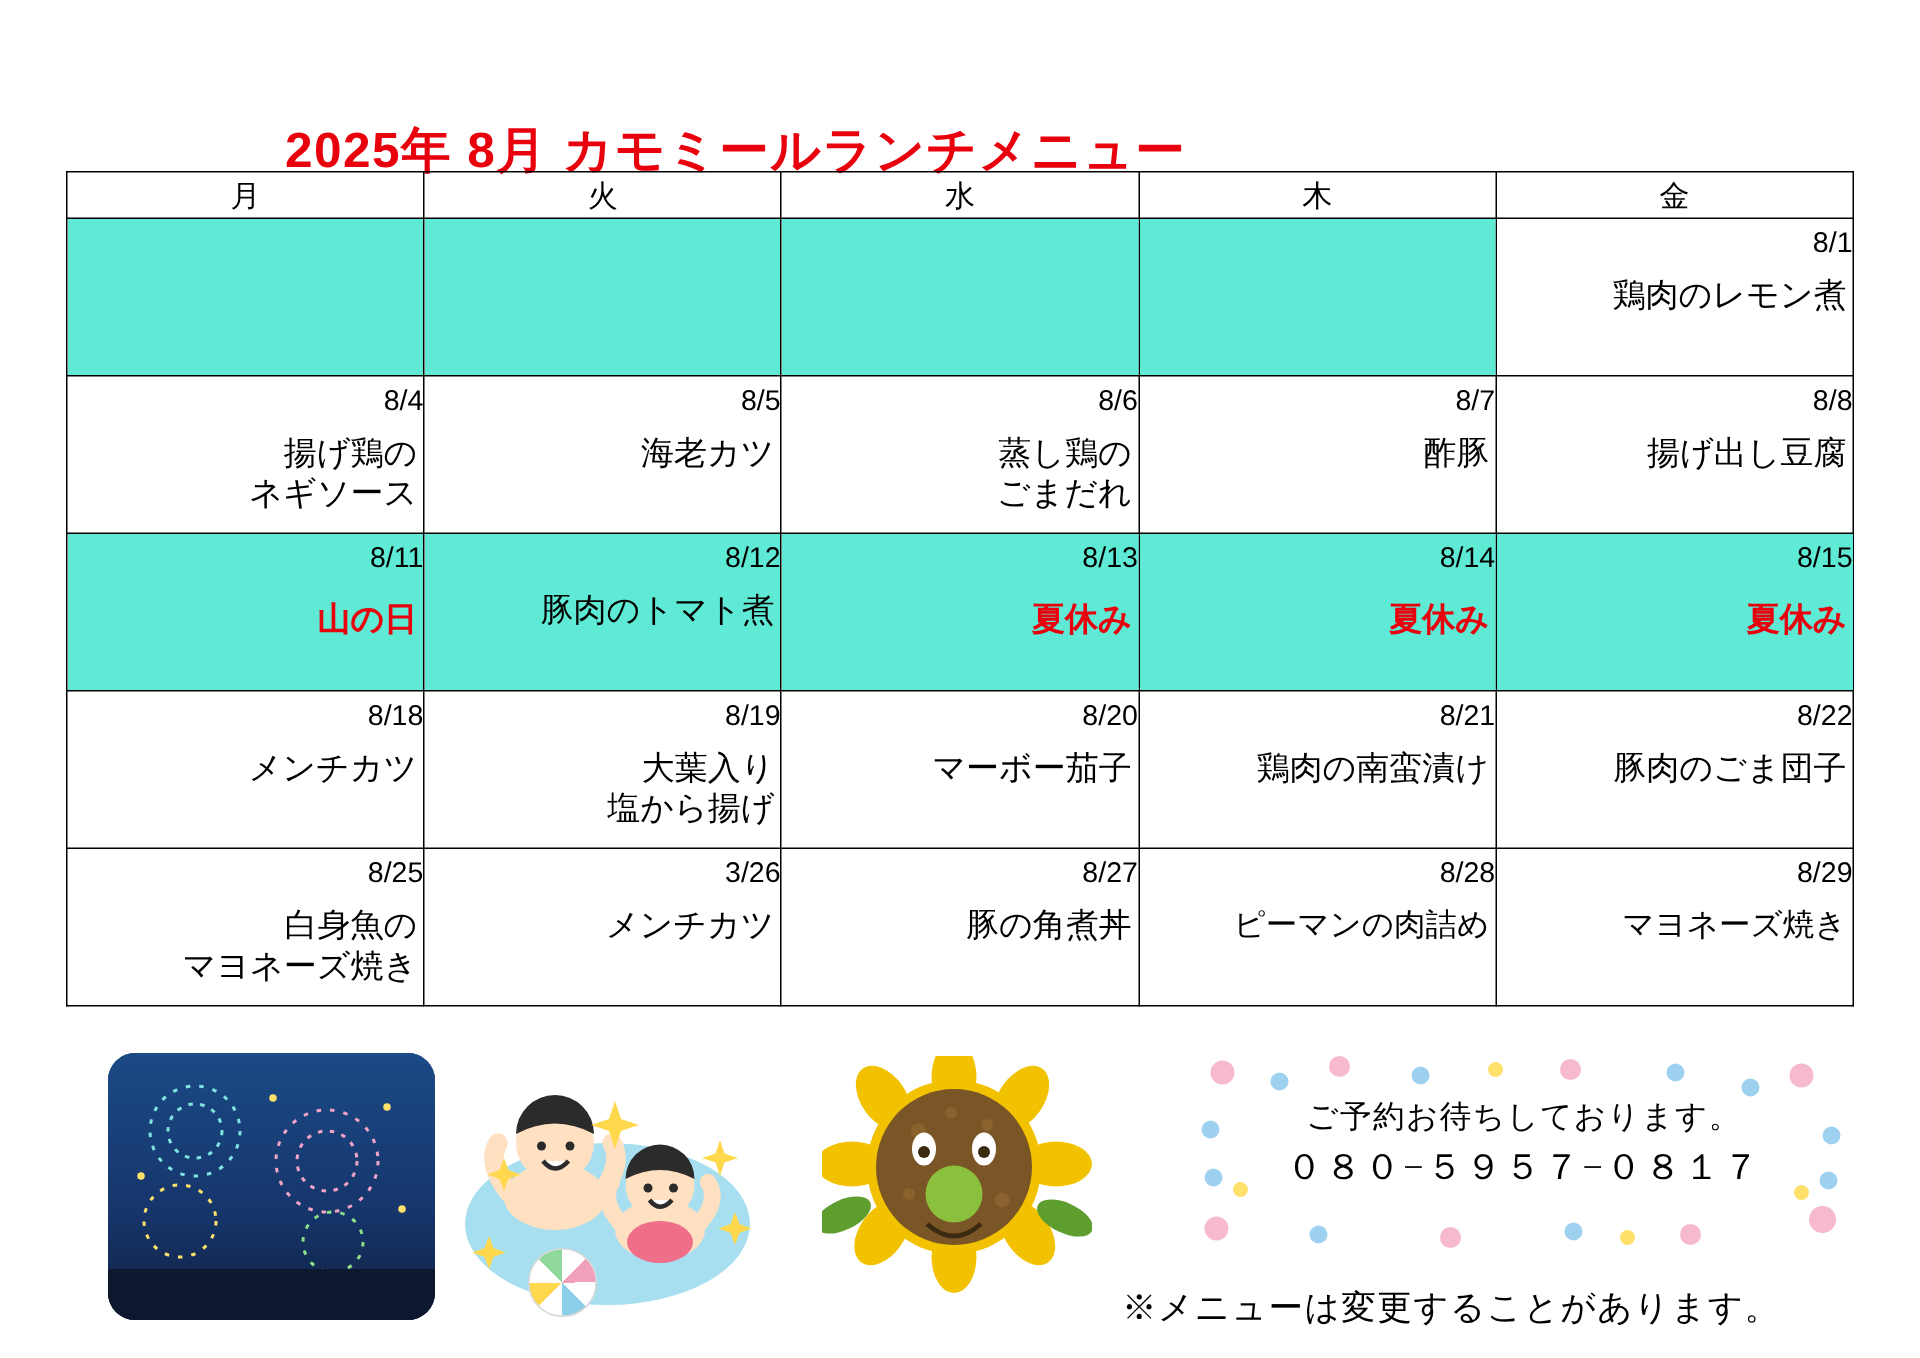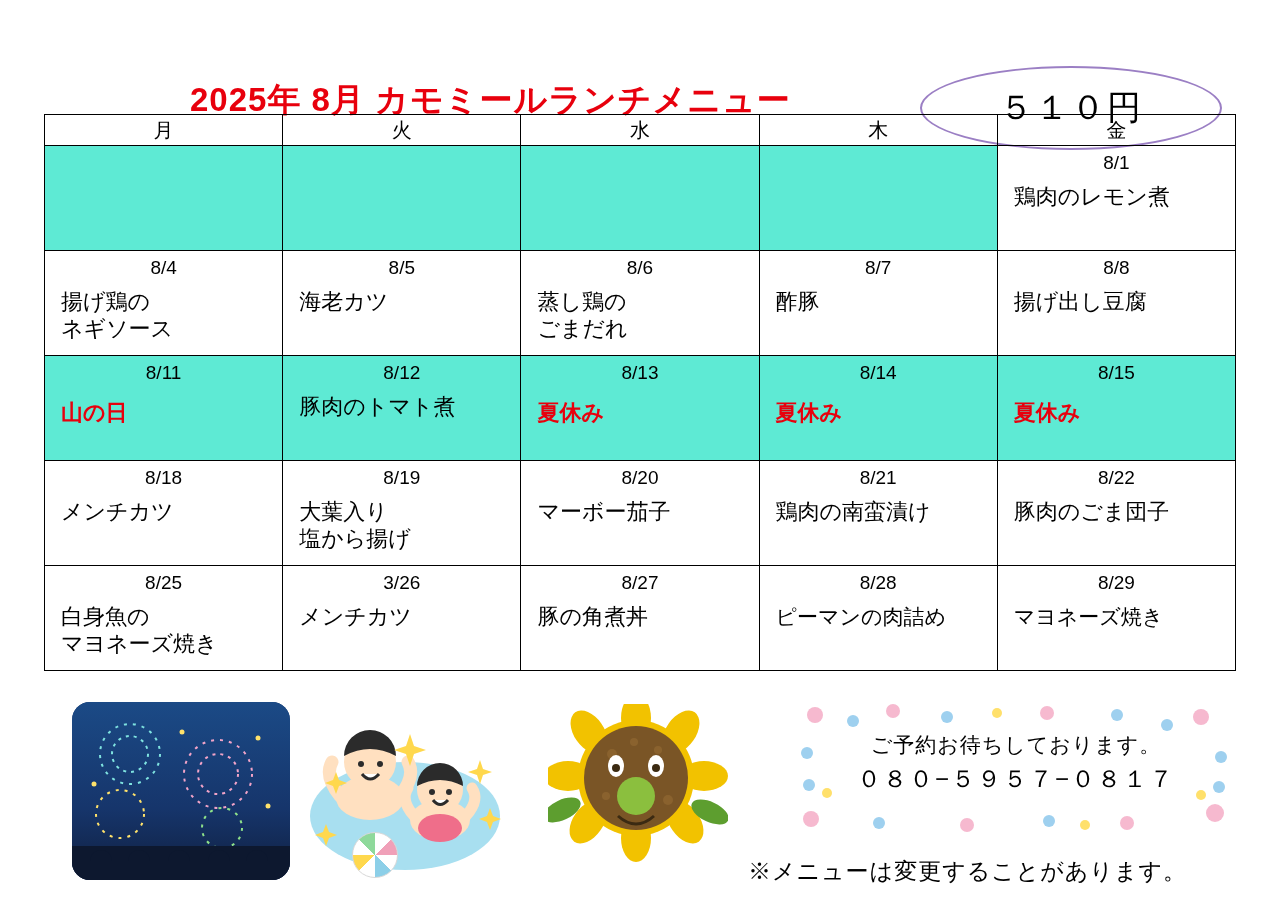--- a/index.html
+++ b/index.html
@@ -75,27 +75,27 @@
   }
   td.cell {
     height: 104px;
     position: relative;
   }
   td.cell.shade {
     background: #5eead4;
   }
   .daynum {
     font-size: 19px;
-    text-align: center;
+    text-align: right;
     padding-top: 7px;
     line-height: 1.1;
   }
   .dish {
     font-size: 22px;
-    text-align: left;
+    text-align: right;
     line-height: 1.22;
     padding: 10px 4px 0 16px;
   }
   .dish.small {
     font-size: 21px;
   }
   .dish.red {
     color: #e8000d;
     font-weight: bold;
   }
@@ -182,20 +182,21 @@
   
   .notice {
     position: absolute;
     left: 790px;
     top: 0px;
     width: 452px;
     height: 148px;
     border: 7px solid #ffffff;
     box-sizing: border-box;
     background: #ffffff;
+    font-family: Liberation Serif, serif;
   }
   .notice-text {
     position: absolute;
     left: 0; right: 0;
     top: 28px;
     text-align: center;
     font-size: 21px;
     line-height: 1.5;
     letter-spacing: 1px;
   }
@@ -211,23 +212,20 @@
     letter-spacing: 1px;
     white-space: nowrap;
     text-align: right;
   }
 </style>
 </head>
 <body>
 
 <div class="header">
   <div class="title">2025年  8月  カモミールランチメニュー</div>
-  <div class="price-oval">
-    <span>５１０円</span>
-  </div>
 </div>
 
 <div class="cal-wrap">
   <table class="cal">
     <thead>
       <tr>
         <th>月</th>
         <th>火</th>
         <th>水</th>
         <th>木</th>

